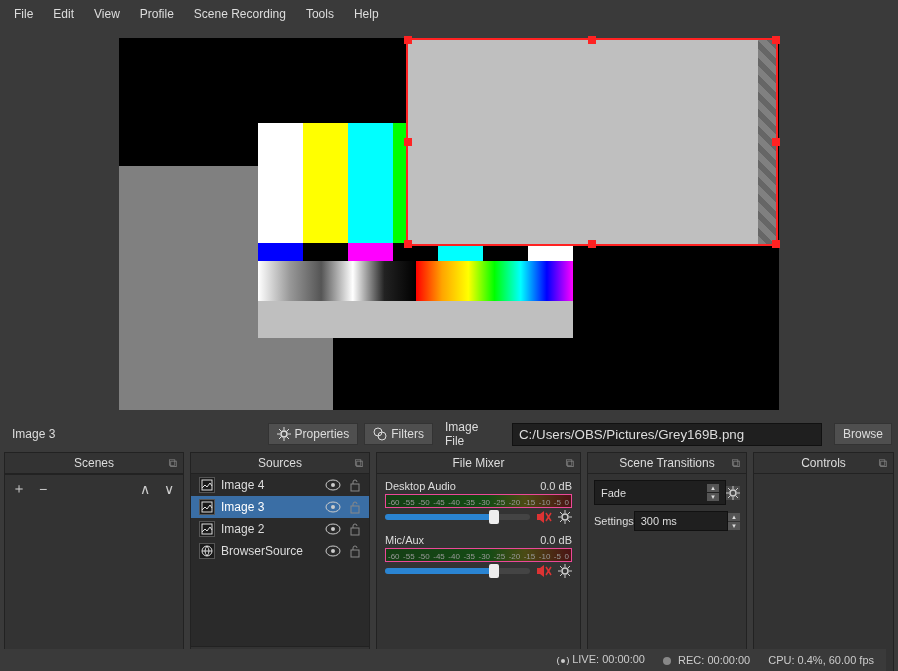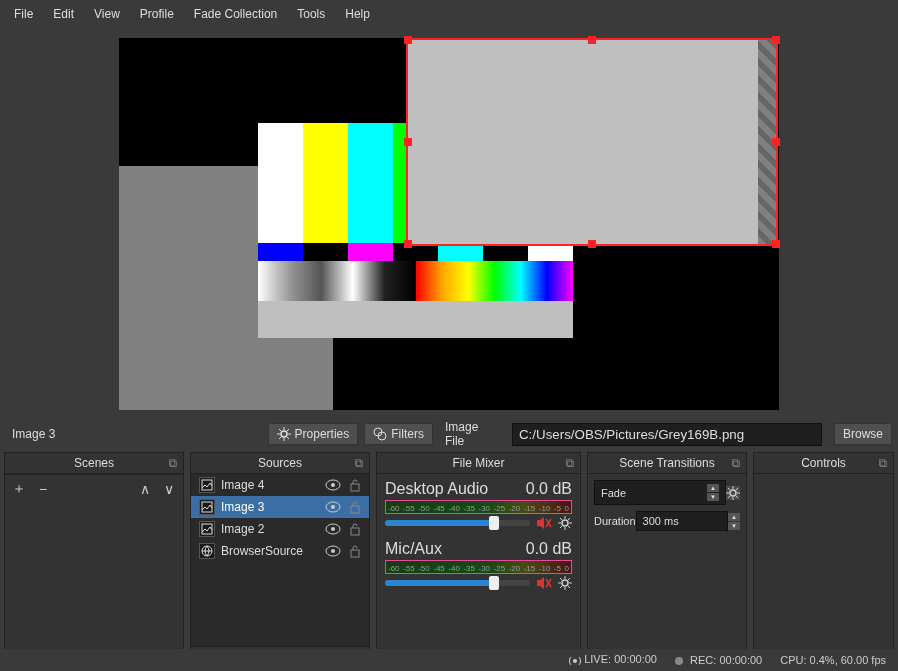--- a/index.html
+++ b/index.html
@@ -31,49 +31,49 @@
 .list { flex:1; overflow:auto; background:#2a2a2a; }
 .list .item { padding:3px 8px; cursor:pointer; display:flex; align-items:center; gap:6px; }
 .list .item.sel { background:#3a6ea5; color:#fff; }
 .list .item .ico { width:16px; height:16px; background:#1a1a1a; border:1px solid #555; display:flex; align-items:center; justify-content:center; font-size:10px; }
 .srcitem .vis { margin-left:auto; }
 .srcitem .lock { margin-left:2px; color:#777; }
 .toolbar { display:flex; gap:2px; padding:3px; border-top:1px solid #222; }
 .toolbar .tbtn { width:22px; height:22px; display:flex; align-items:center; justify-content:center; cursor:pointer; color:#ccc; font-size:14px; }
 .mixer { padding:6px 8px; }
 .mix-ch { margin-bottom:10px; }
-.mix-head { display:flex; justify-content:space-between; font-size:16px; margin-bottom:2px; }
+.mix-head { display:flex; justify-content:space-between; font-size:11px; margin-bottom:2px; }
 .meter { position:relative; height:14px; background:#1a1a1a; border:1px solid #ec4899; margin-bottom:2px; }
 .meter .grad { position:absolute; inset:0; background:linear-gradient(90deg,#0a0 0%,#0d0 55%,#dd0 75%,#d00 100%); opacity:0.25; }
 .meter .ticks { position:absolute; inset:0; display:flex; justify-content:space-between; font-size:8px; color:#999; padding:0 2px; align-items:flex-end; }
 .mix-ctrl { display:flex; align-items:center; gap:6px; }
 .slider { flex:1; height:6px; background:#444; position:relative; border-radius:3px; }
 .slider .track { position:absolute; height:100%; background:#2a84d2; border-radius:3px; }
 .slider .thumb { position:absolute; top:-4px; width:10px; height:14px; background:#eee; border-radius:2px; }
 .speaker { color:#d33; font-size:14px; }
 .trans-body { padding:6px; }
 .trans-row { display:flex; align-items:center; margin-bottom:6px; font-size:11px; }
 .trans-row .input { flex:1; }
 .controls-body { padding:4px; display:flex; flex-direction:column; gap:3px; }
 .controls-body .btn { justify-content:center; }
-.statusbar { position:absolute; bottom:0; left:0; right:0; height:22px; display:flex; align-items:center; justify-content:flex-end; gap:18px; padding:0 12px; font-size:11px; color:#ccc; background:#3a3a3a; }
+.statusbar { position:absolute; bottom:0; left:0; right:12px; height:22px; display:flex; align-items:center; justify-content:flex-end; gap:18px; padding:0 12px; font-size:11px; color:#ccc; background:#3a3a3a; }
 .dot { display:inline-block; width:8px; height:8px; border-radius:4px; background:#888; margin-right:4px; vertical-align:middle; }
 .stepper { display:flex; flex-direction:column; gap:1px; }
 .stepper div { width:12px; height:8px; background:#555; display:flex; align-items:center; justify-content:center; font-size:7px; cursor:pointer; }
 svg { display:block; }
 </style>
 </head>
 <body>
 
 <div class="menubar">
   <span>File</span>
   <span>Edit</span>
   <span>View</span>
   <span>Profile</span>
-  <span>Fade Collection</span>
+  <span>Scene Recording</span>
   <span>Tools</span>
   <span>Help</span>
 </div>
 
 <div class="preview">
   <div class="grey1"></div>
   <div class="greyB"></div>
   <div class="bars">
     <div class="toprow">
       <div style="background:#fff"></div>
@@ -365,21 +365,21 @@
             </div>
         </div>
         <div class="tbtn" style="background:#4a4a4a">
           <svg width="14" height="14">
               <circle cx="7" cy="7" r="3" fill="none" stroke="#ccc" stroke-width="1.5"></circle>
               <path d="M7 0v3M7 11v3M0 7h3M11 7h3M2 2l2 2M10 10l2 2M12 2l-2 2M4 10l-2 2" stroke="#ccc"></path>
             </svg>
         </div>
       </div>
       <div class="trans-row">
-        <span>Duration</span>
+        <span>Settings</span>
         <div class="input" style="flex:1">300 ms</div>
         <div class="stepper">
             <div>▴</div>
             <div>▾</div>
           </div>
       </div>
     </div>
   </div>
 
   <div class="dock" style="flex:1">

